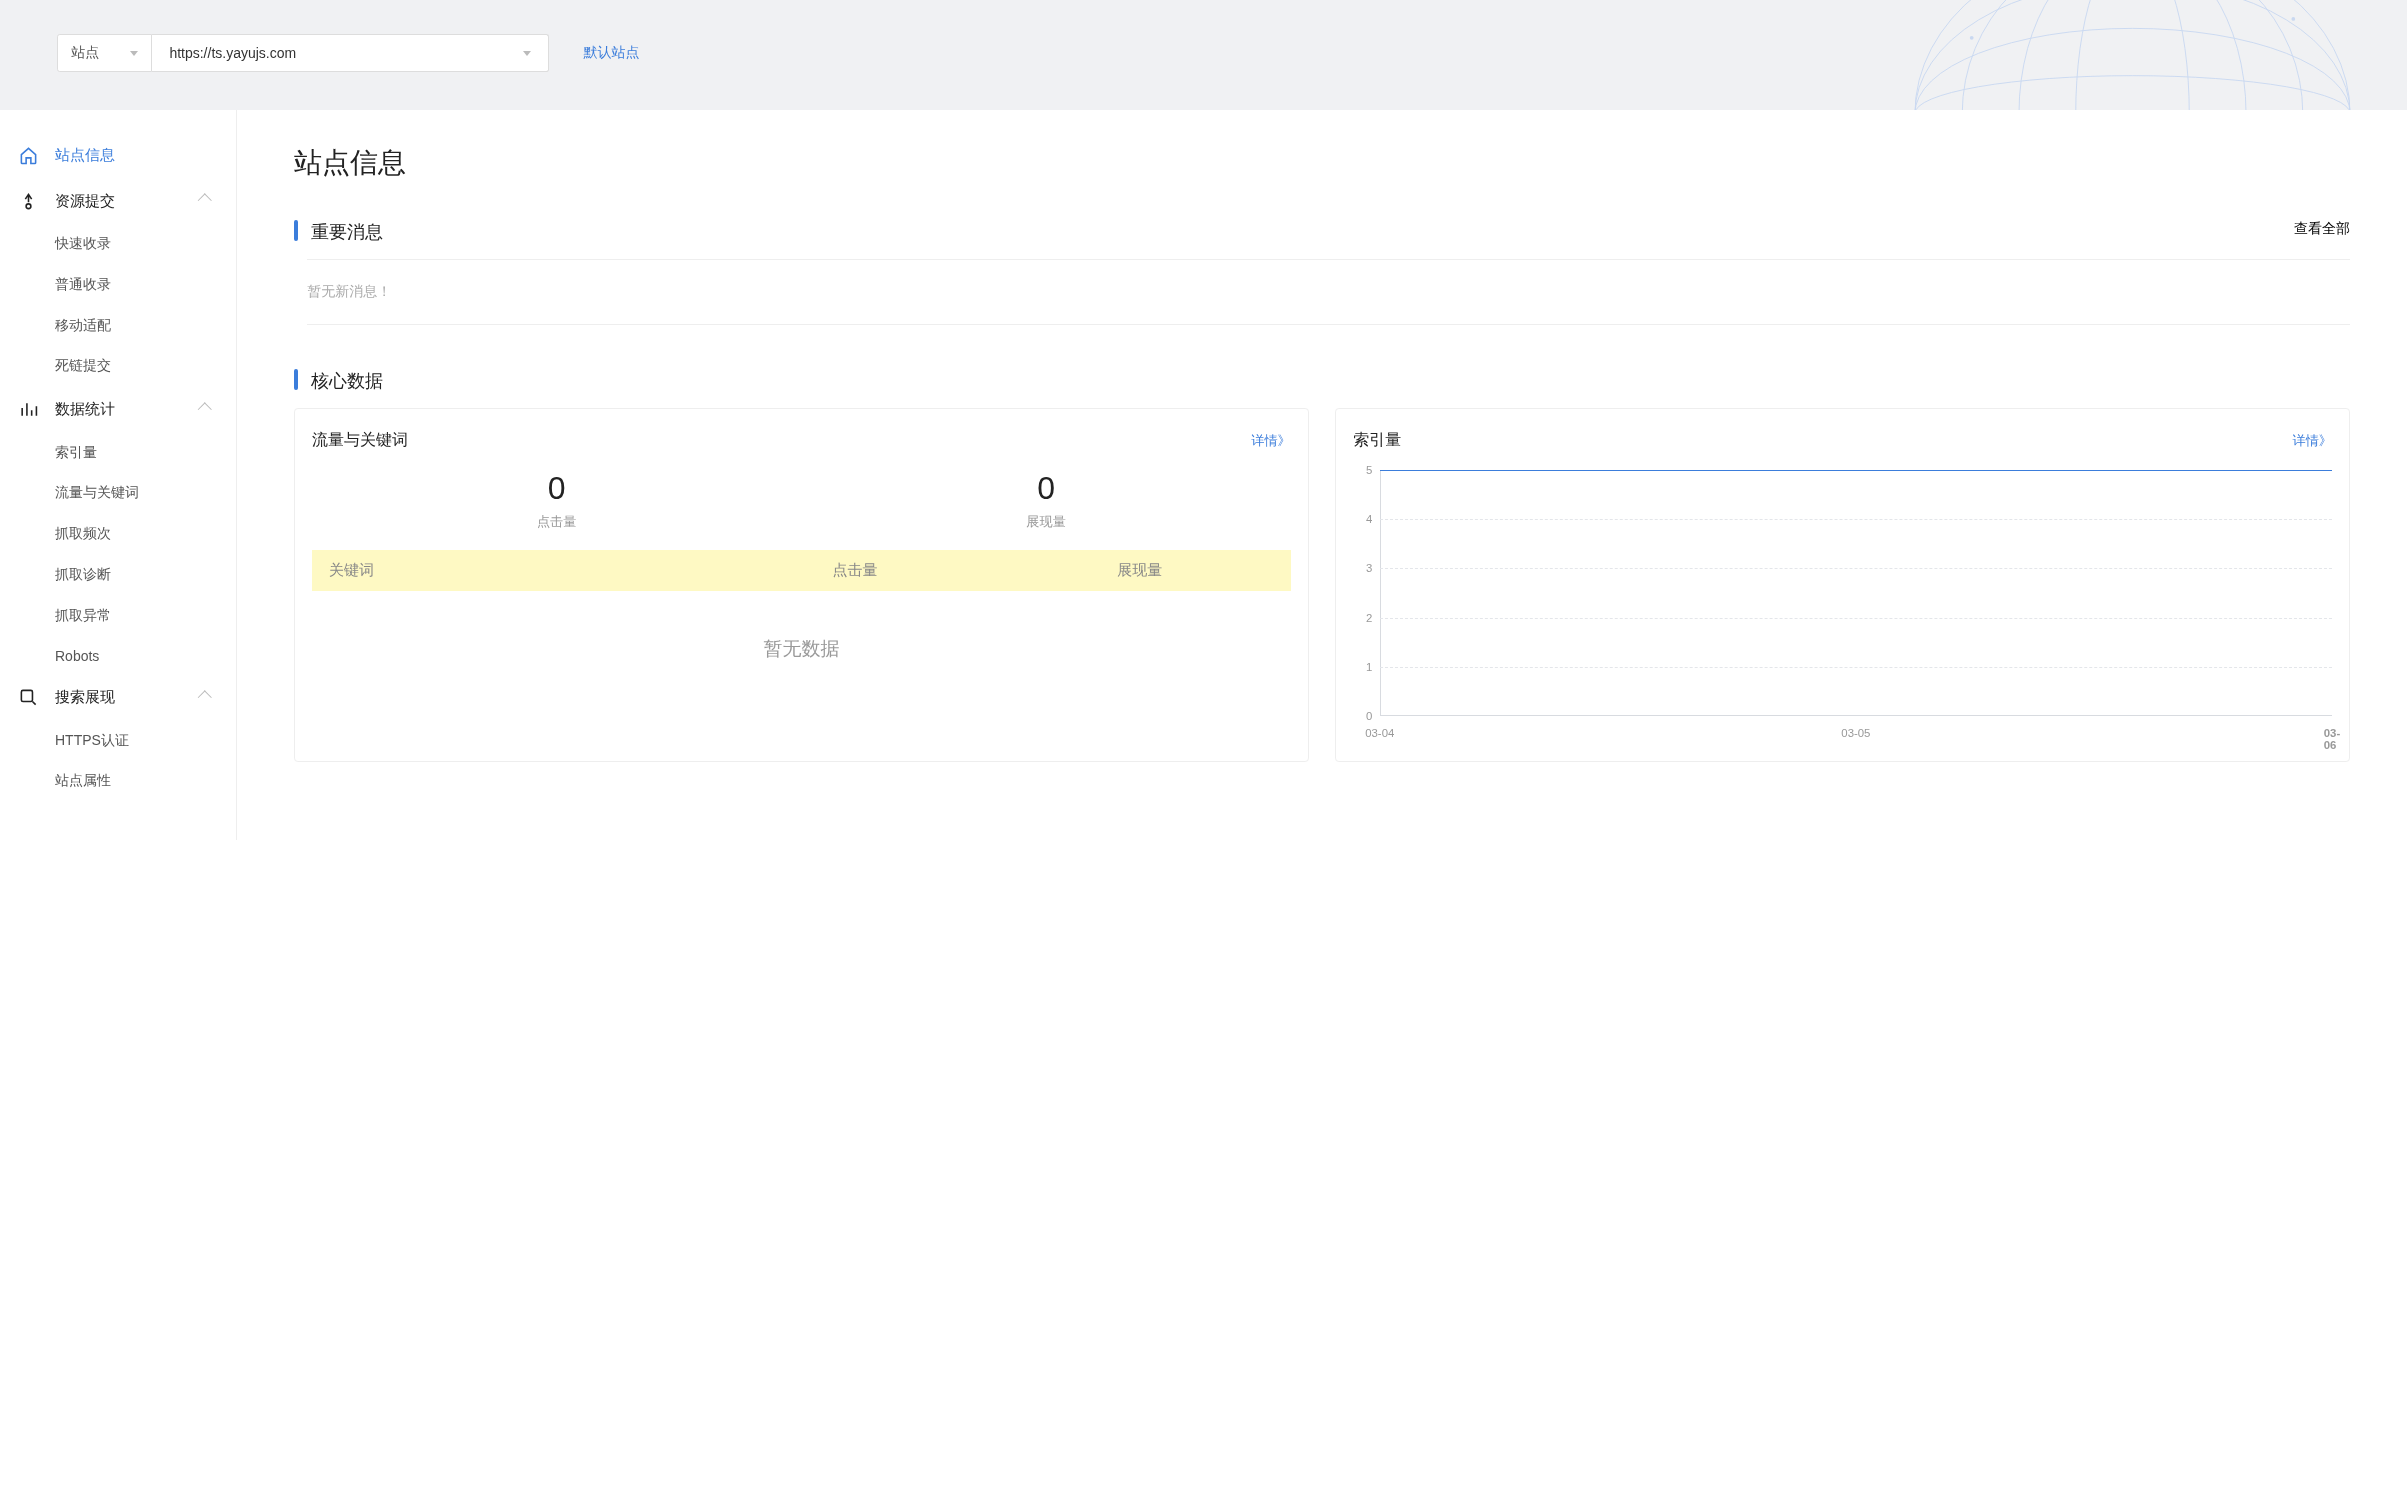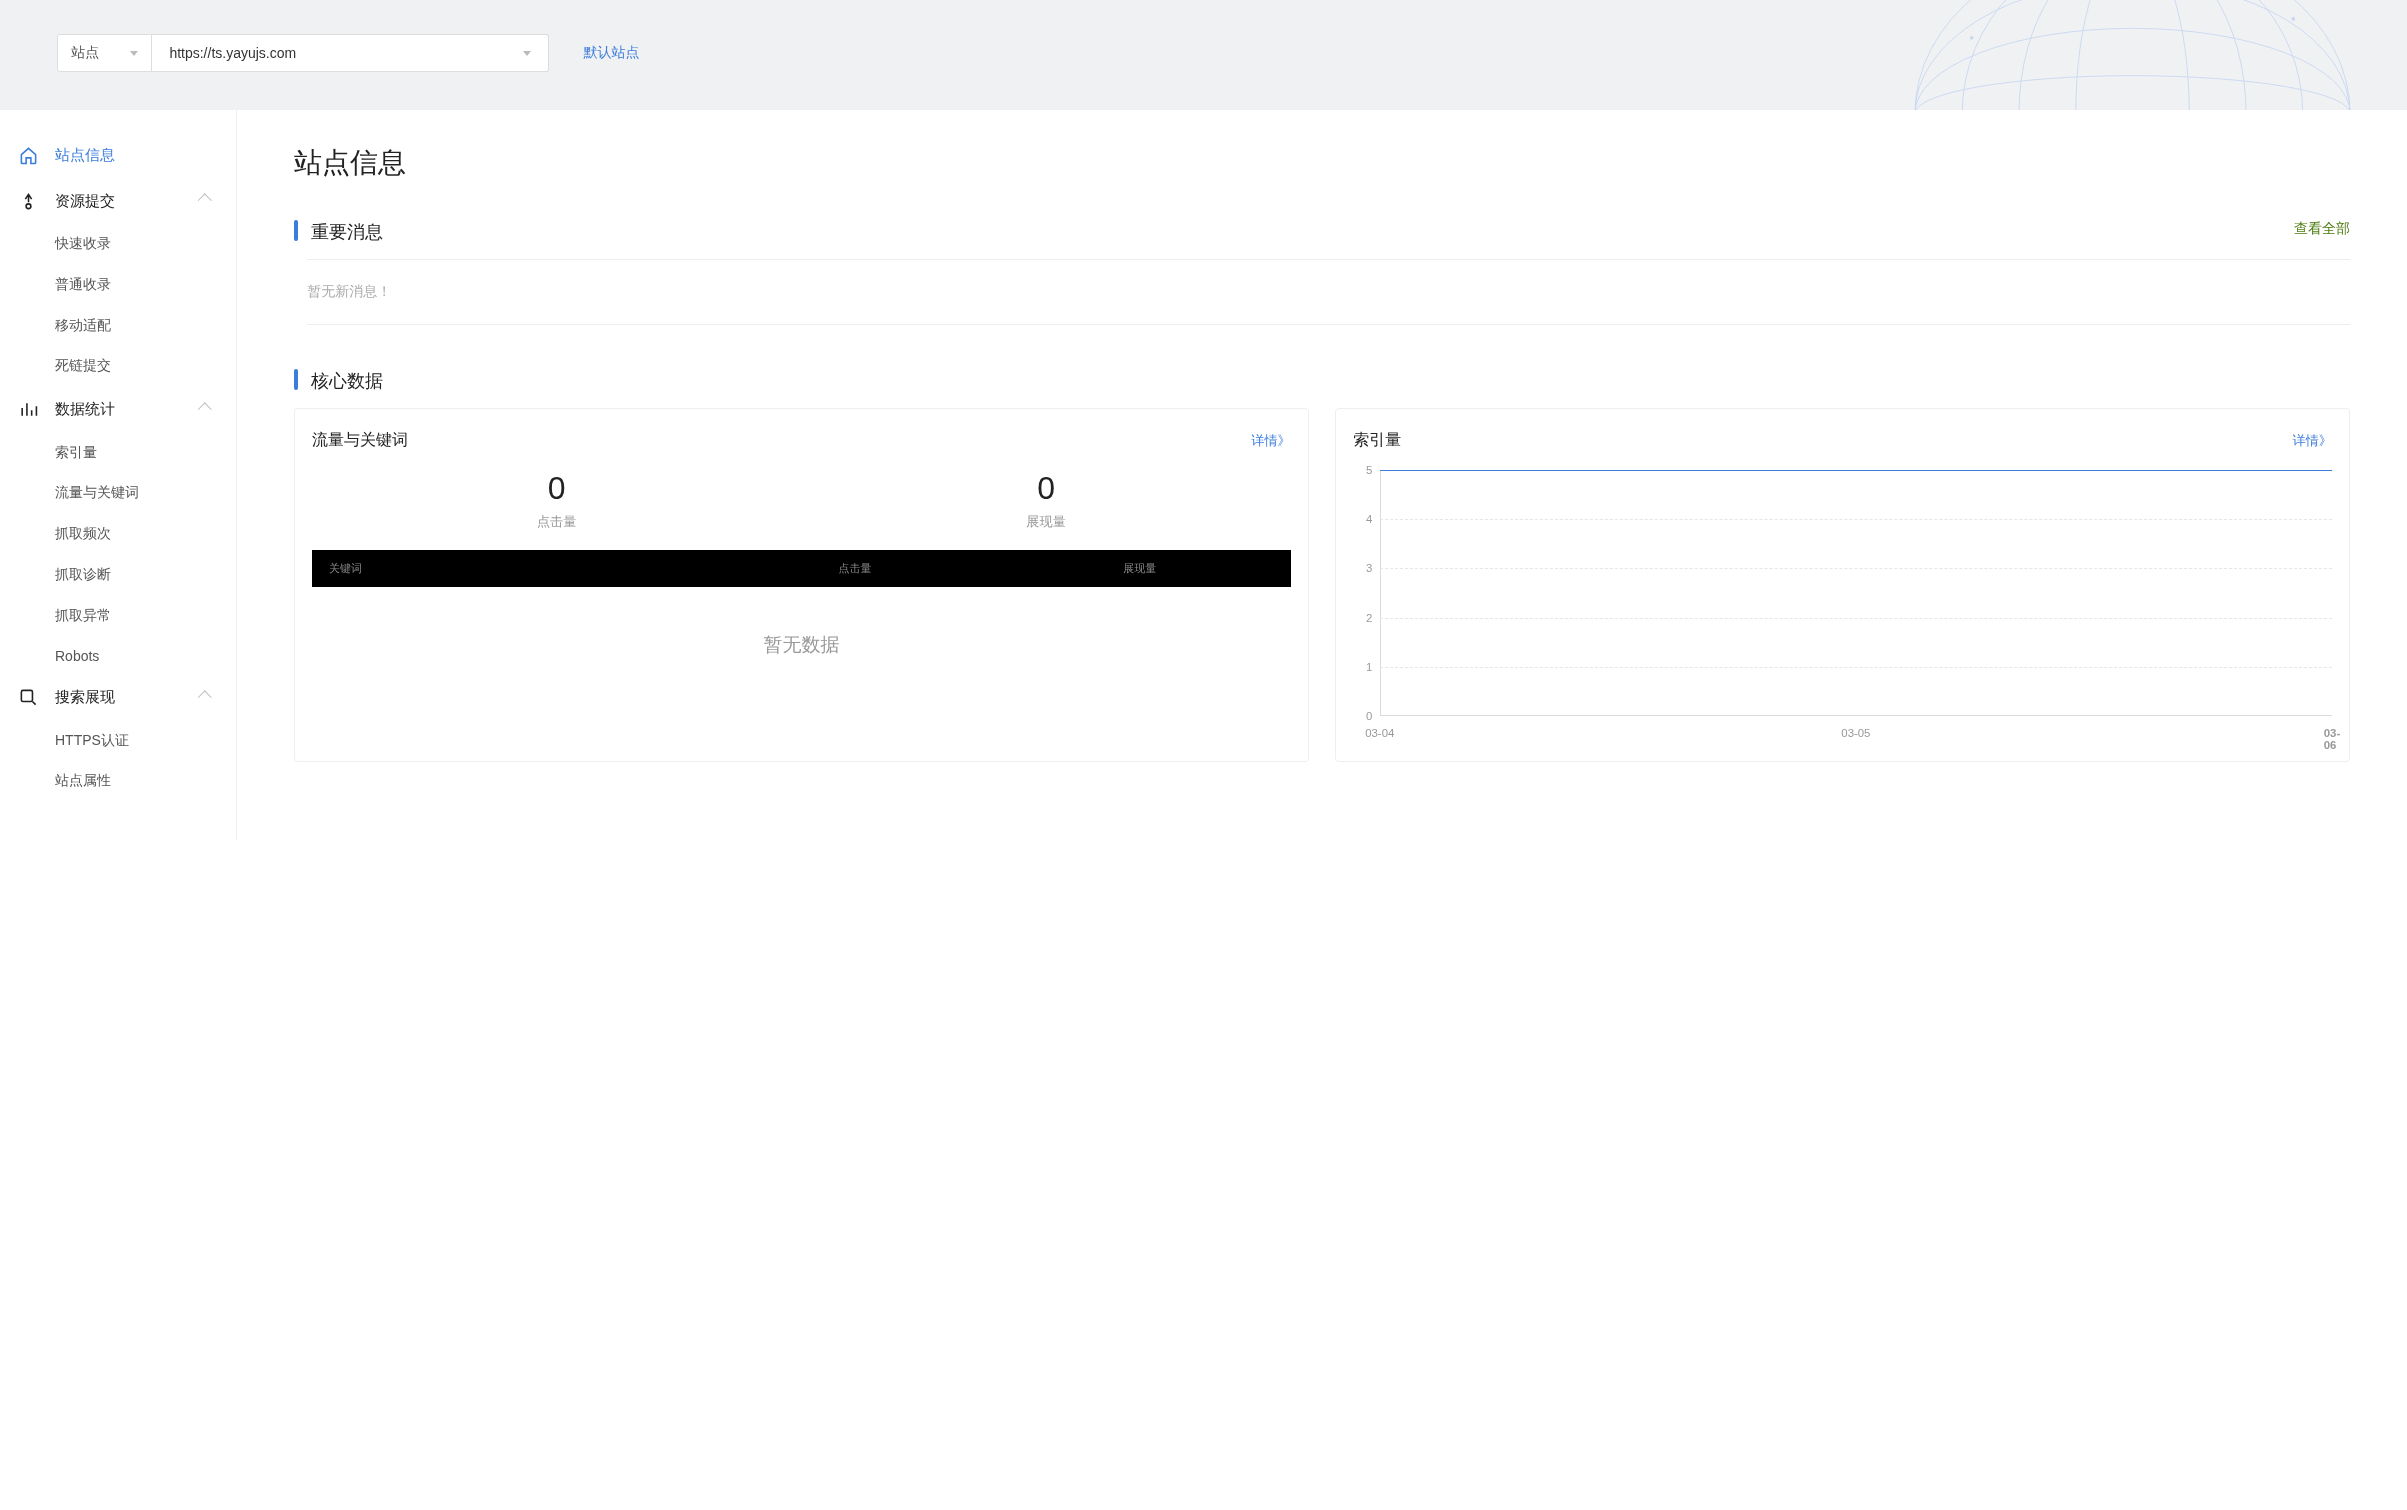--- a/index.html
+++ b/index.html
@@ -129,21 +129,21 @@
   border-radius: 1.9px;
   margin-right: 13.2px;
 }
 .section-title {
   font-size: 18px;
   font-weight: 500;
   color: #222;
 }
 .section-link {
   margin-left: auto;
-  color: #4d7c0f;
+  color: #000000;
   font-size: 14px;
   cursor: pointer;
 }
 .msg-box {
   border-top: 0.9px solid #eee;
   border-bottom: 0.9px solid #eee;
   padding: 23px 0;
   margin: 15px 0 44px 13.2px;
   color: #aaa;
   font-size: 14px;
@@ -171,23 +171,23 @@
 .metrics-row { display: flex; margin: 11.4px 0 19px 0; }
 .metric { flex: 1; text-align: center; }
 .metric-value { font-size: 32px; color: #222; font-weight: 400; }
 .metric-label { font-size: 13.2px; color: #999; margin-top: 5.7px; }
 
 .kw-table {
   width: 100%;
 }
 .kw-head {
   display: flex;
-  background: #000000;
+  background: #fef9c3;
   padding: 11.4px 17px;
-  font-size: 11px;
+  font-size: 15px;
   color: #888;
   gap: 17px;
 }
 .kw-col1 { flex: 1.4; }
 .kw-col2 { flex: 1; text-align: center; }
 .kw-col3 { flex: 1; text-align: center; }
 .kw-empty {
   text-align: center;
   padding: 45px 0;
   color: #999;

